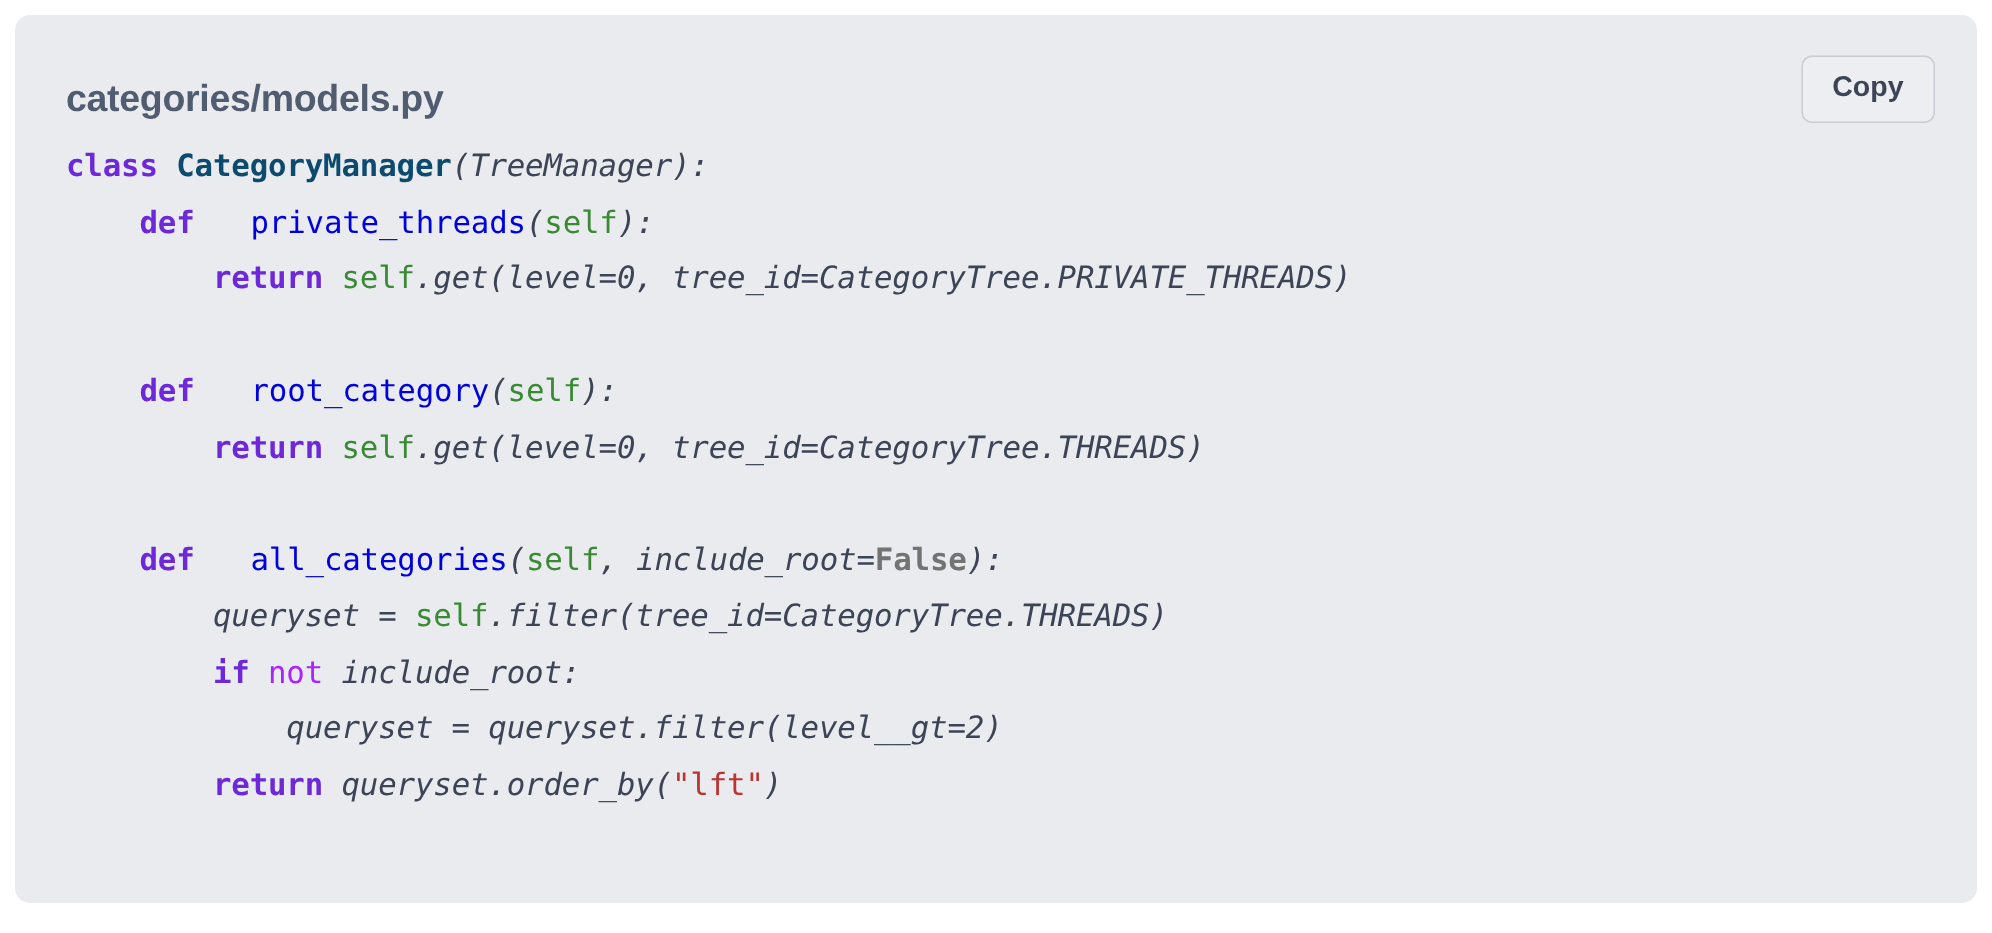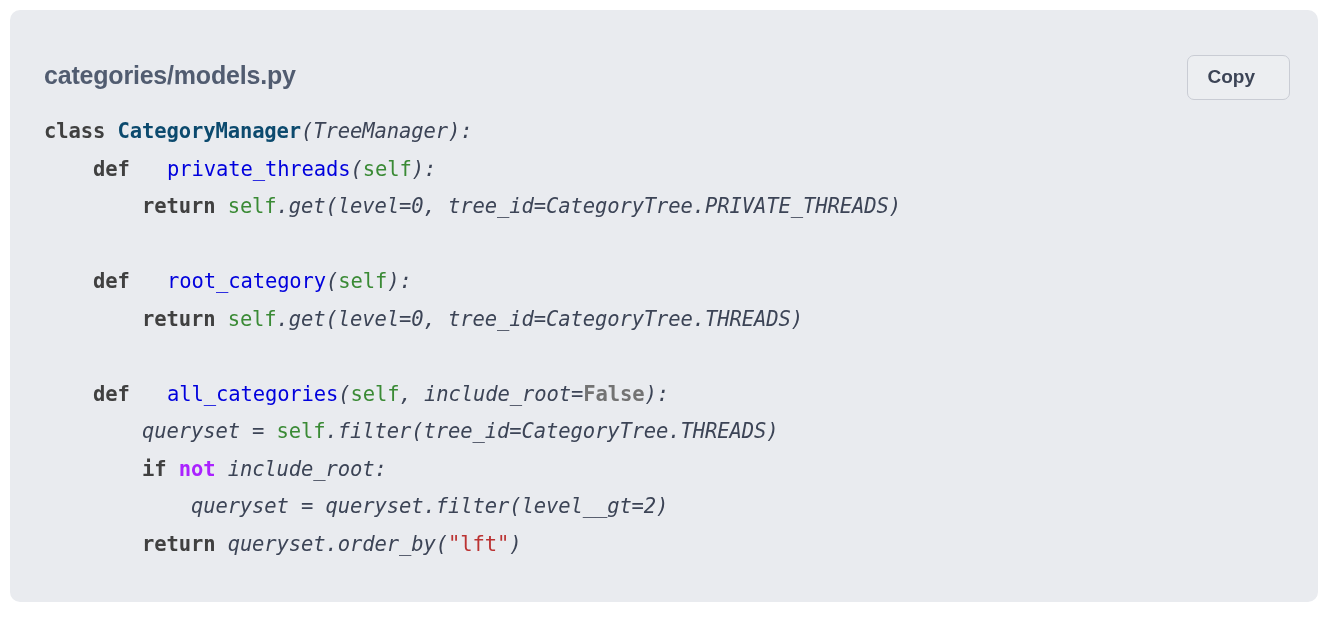--- a/index.html
+++ b/index.html
@@ -21,24 +21,23 @@
     width: 1308px;
     height: 592px;
     box-sizing: border-box;
     background: #e9ebef;
     border-radius: 10px;
     padding: 24px 26px 20px 26px;
   }
 
   .card-header {
     display: flex;
-    align-items: flex-start;
+    align-items: flex-end;
     justify-content: space-between;
     height: 48px;
-    margin-top: 21px;
   }
 
   .file-title {
     font-family: "Liberation Sans", sans-serif;
     font-size: 25px;
     font-weight: bold;
     color: #515c70;
     letter-spacing: -0.2px;
     line-height: 32px;
     padding-left: 8px;
@@ -46,39 +45,39 @@
   }
 
   .copy-button {
     font-family: "Liberation Sans", sans-serif;
     font-size: 19px;
     font-weight: bold;
     color: #3c4456;
     background: #eceef1;
     border: 1.5px solid #c9ccd4;
     border-radius: 7px;
-    padding: 10px 34px 11px 20px;
+    padding: 10px 20px 11px 20px;
     cursor: pointer;
     line-height: 22px;
     margin-right: 2px;
   }
 
   .code-block {
     font-family: "DejaVu Sans Mono", "Liberation Mono", monospace;
     font-size: 20.5px;
     line-height: 37.5px;
     white-space: pre;
     color: #3c4456;
     margin: 0;
     padding: 10px 0 0 8px;
     letter-spacing: -0.1px;
   }
 
-  .tok-kw       { color: #404040; font-weight: bold; }
-  .tok-kw-op    { color: #aa22ff; font-weight: bold; }
+  .tok-kw       { color: #6d28d9; font-weight: bold; }
+  .tok-kw-op    { color: #aa22ff; font-weight: normal; }
   .tok-class    { color: #0c4a6e; font-weight: bold; }
   .tok-fn       { color: #0000dd; margin-left: 25px; }
   .tok-self     { color: #3a8a35; }
   .tok-str      { color: #bb3333; }
   .tok-plain    { color: #3c4456; font-style: italic; }
   .tok-builtin  { color: #737373; font-weight: bold; text-align: right; }
 </style>
 </head>
 <body>
 

